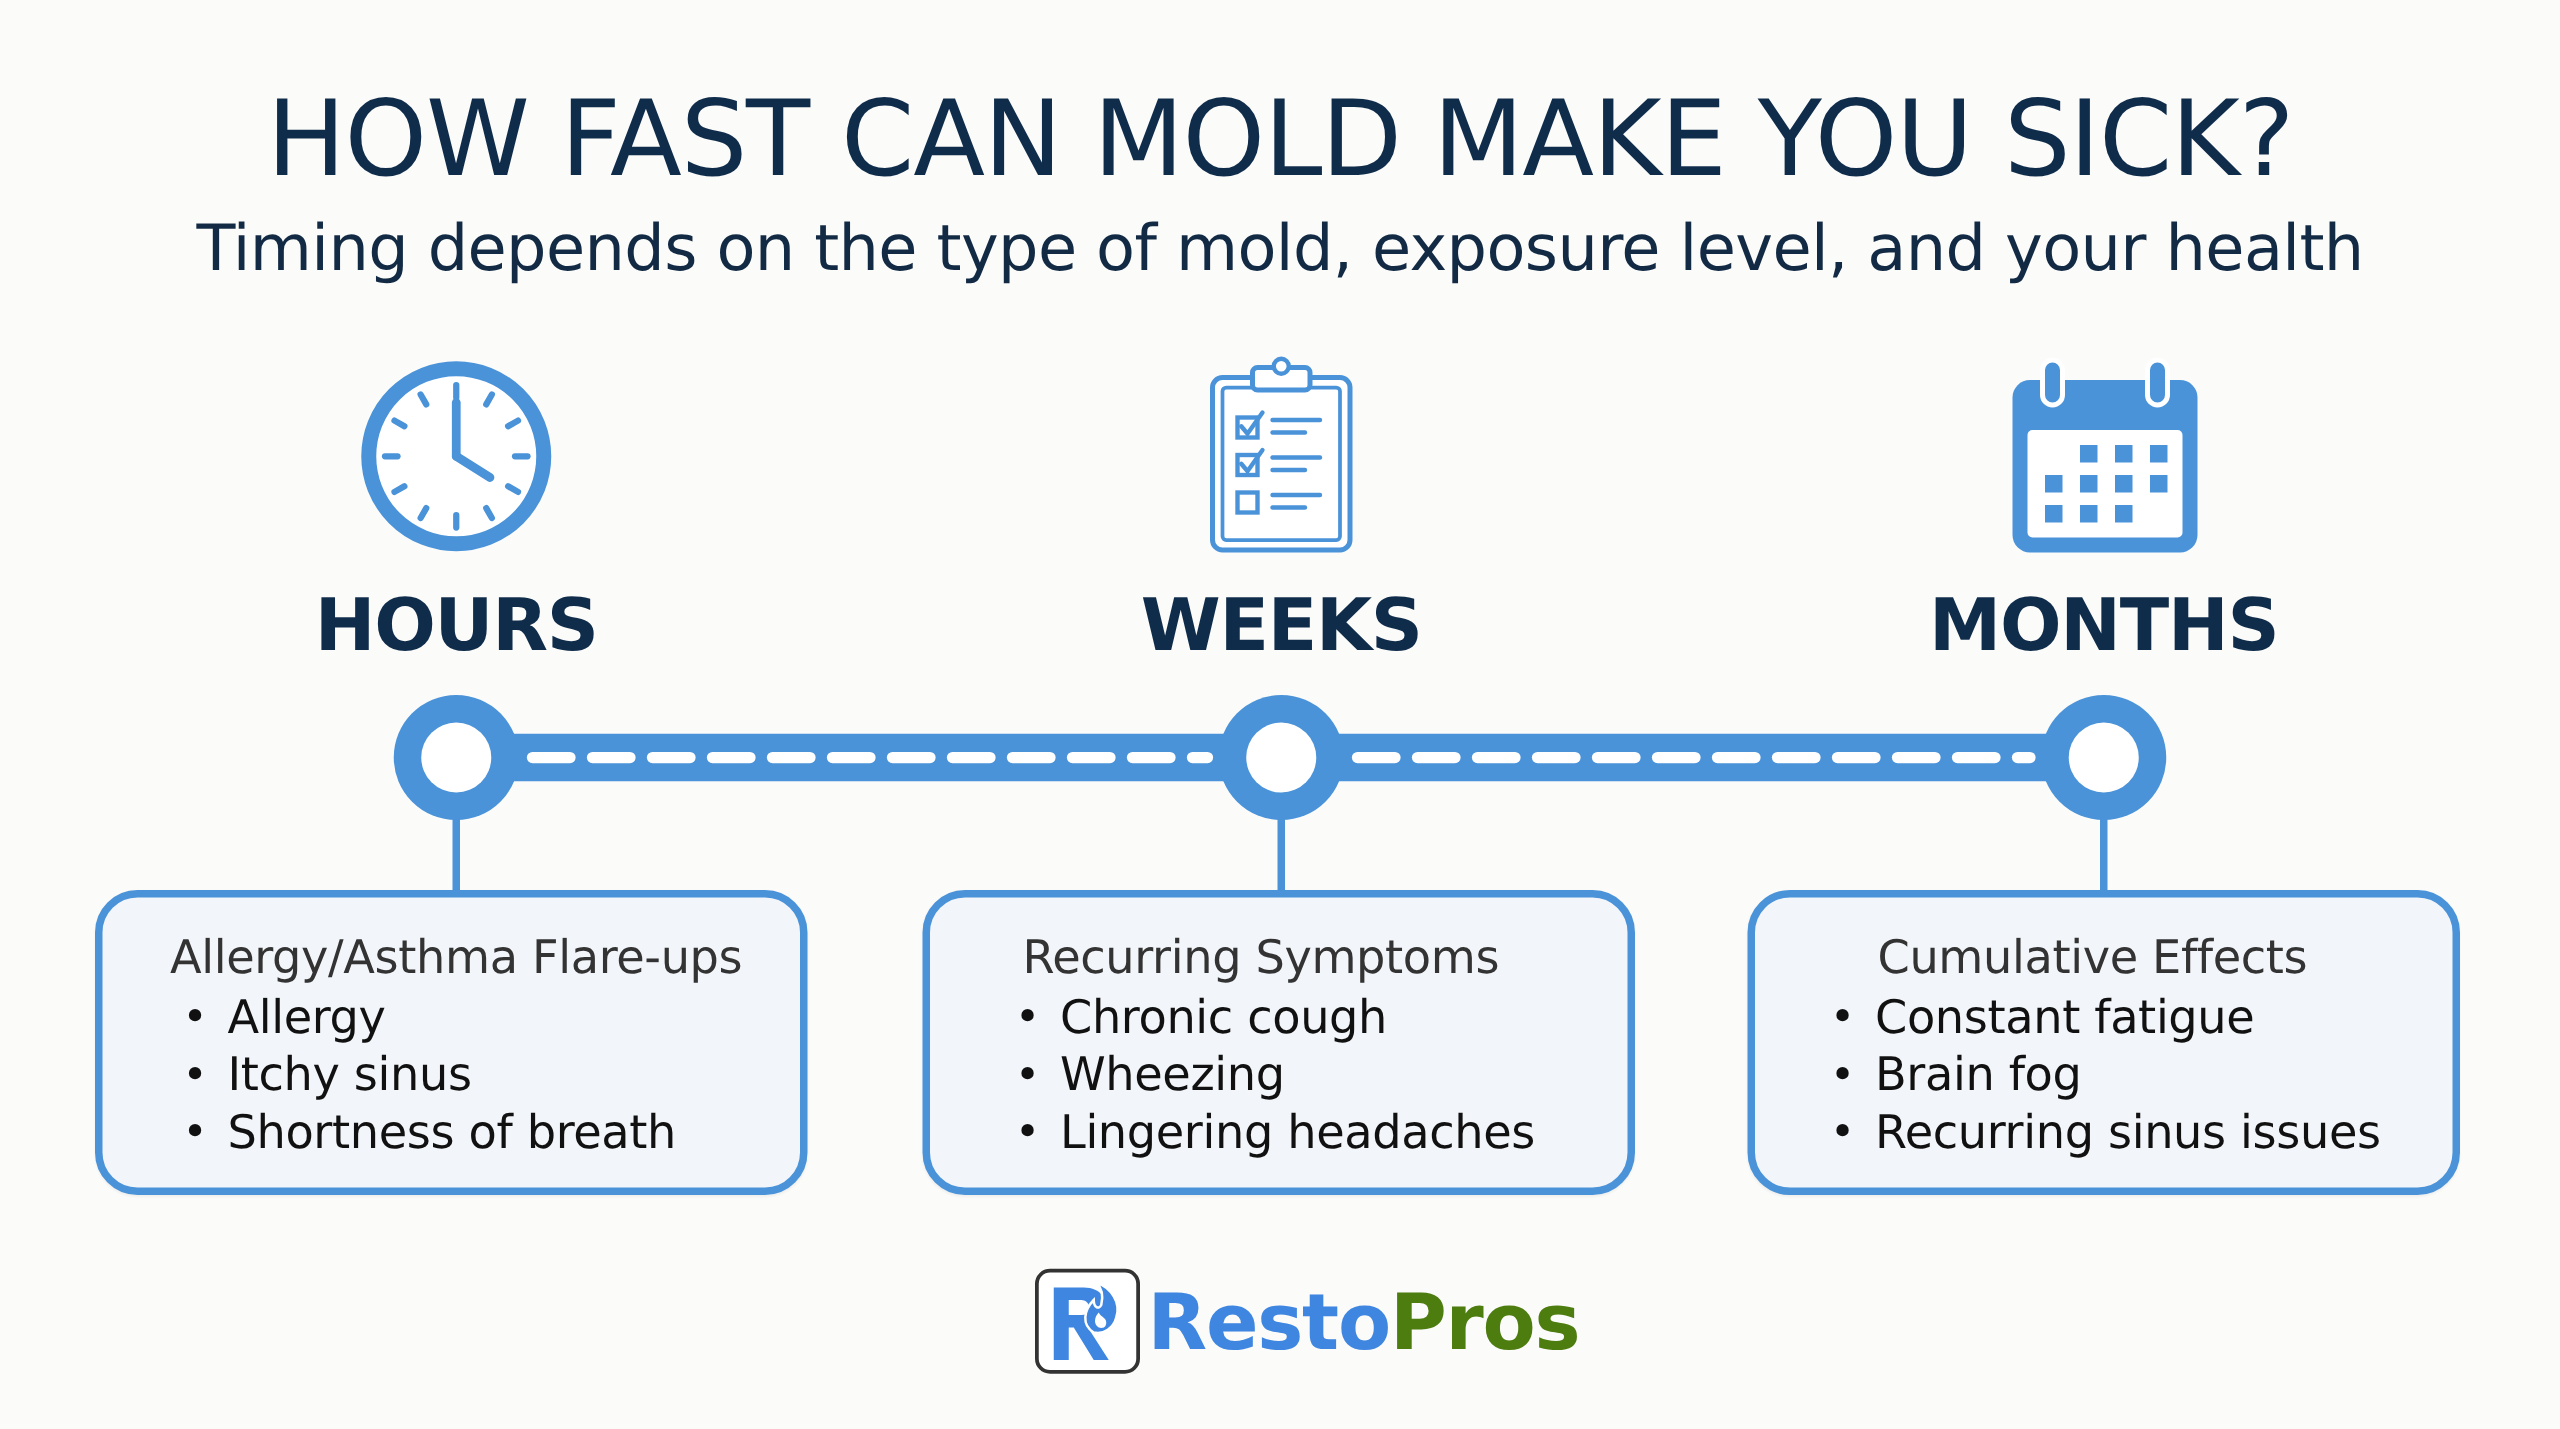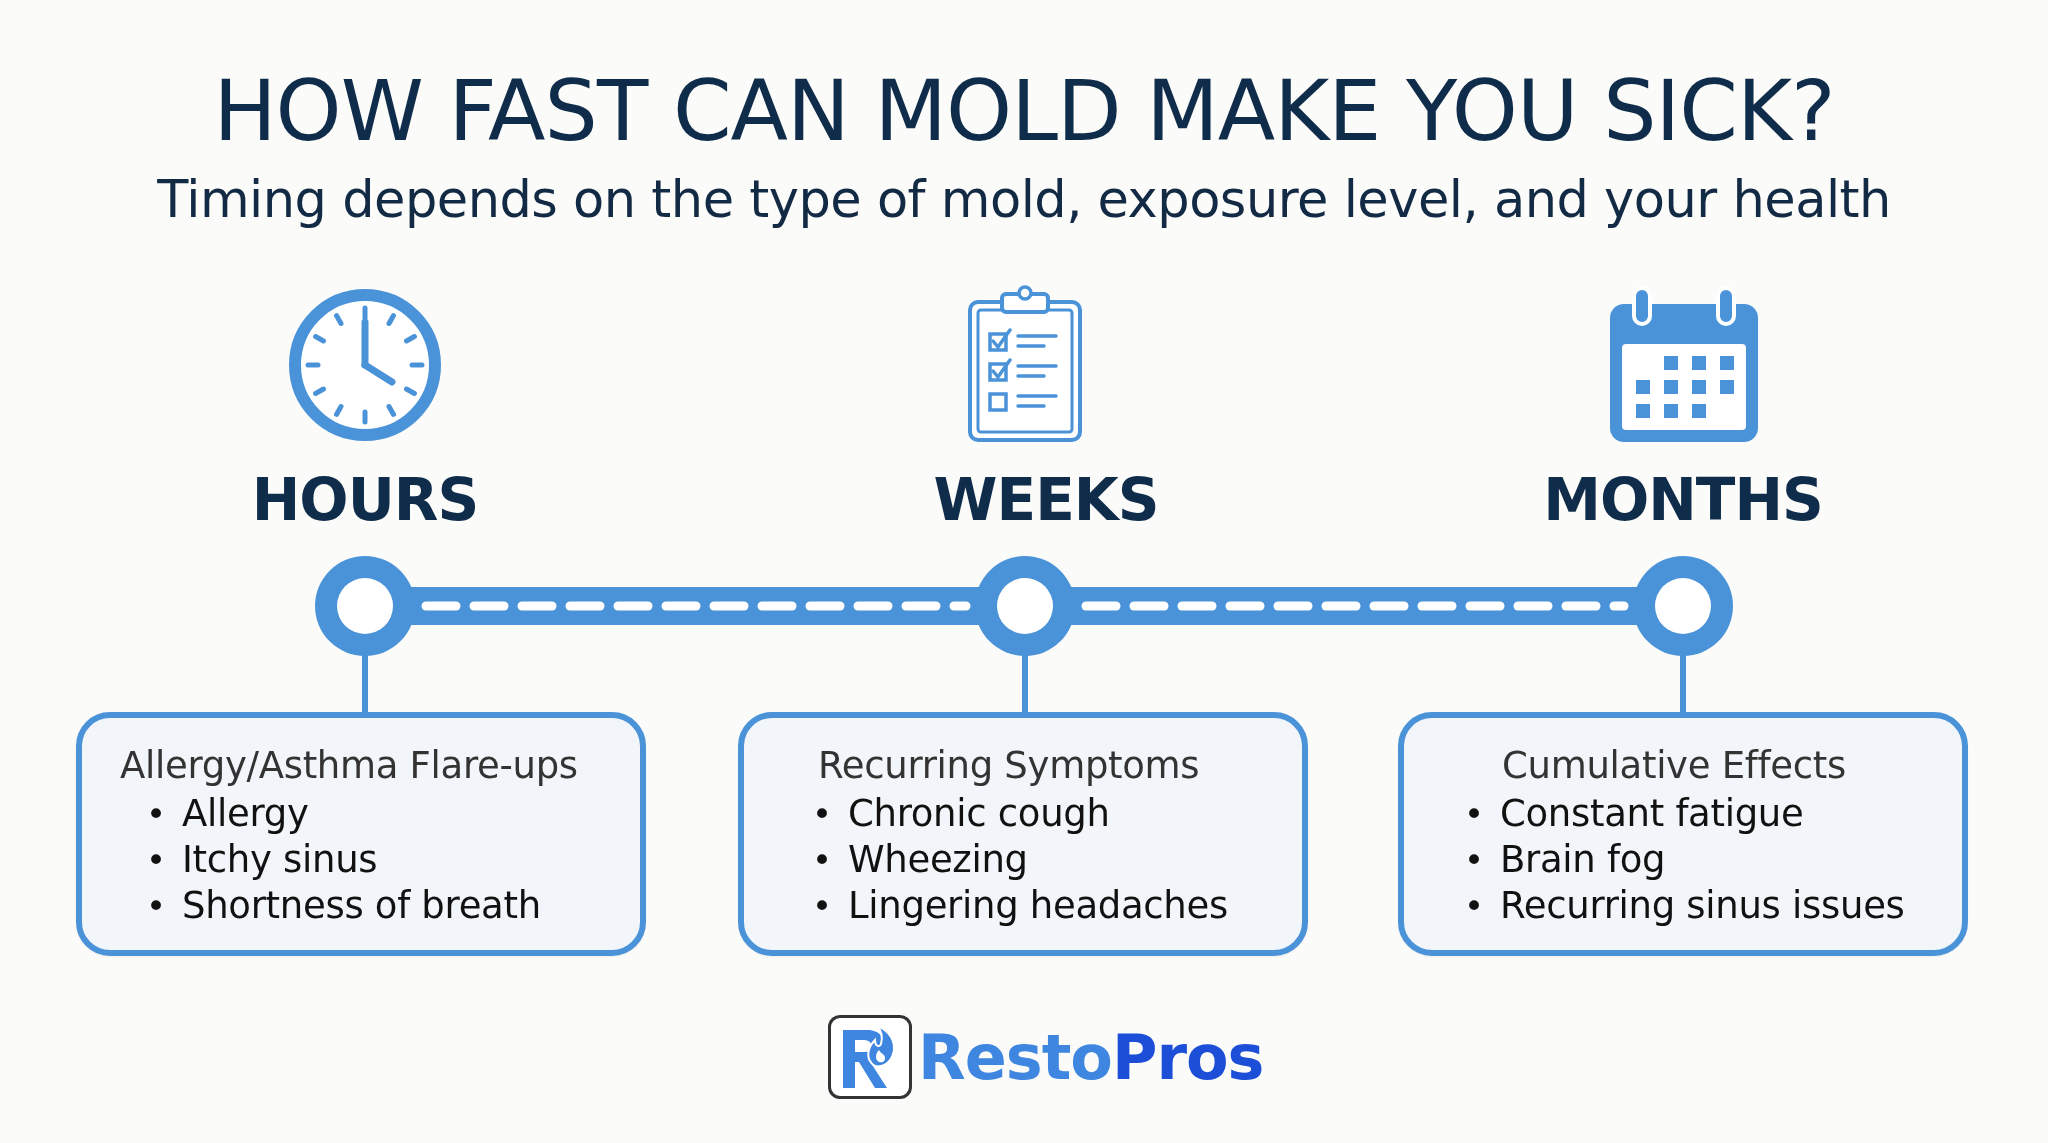--- a/index.html
+++ b/index.html
@@ -33,21 +33,21 @@
   .box ul { list-style:none; margin:4px 0 0 0; padding:0; }
   .box li { font-size:37px; color:#111; line-height:46px; white-space:nowrap; position:relative; padding-left:36px; letter-spacing:-0.3px; }
   .box li::before { content:"•"; position:absolute; left:0; top:0; font-size:34px; }
   .logo { position:absolute; left:828px; top:1012px; height:90px; display:flex; align-items:center; }
   .logo-mark {
     width:84px; height:84px; box-sizing:border-box; border:3px solid #333; border-radius:12px;
     background:#fff; position:relative;
   }
   .logo-text { font-size:62px; font-weight:bold; margin-left:6px; letter-spacing:-1px; }
   .logo-resto { color:#3f86e0; }
-  .logo-pros { color:#1d4ed8; }
+  .logo-pros { color:#4d7c0f; }
 </style>
 </head>
 <body>
 
 <div class="title">HOW FAST CAN MOLD MAKE YOU SICK?</div>
 <div class="subtitle">Timing depends on the type of mold, exposure level, and your health</div>
 
 <svg class="icon" style="left:286px;top:286px" width="158" height="158" viewBox="0 0 158 158">
   <circle cx="79" cy="79" r="70" fill="#fff" stroke="#4a93d9" stroke-width="12"></circle>
   <g stroke="#4a93d9" stroke-width="5" stroke-linecap="round">
@@ -103,21 +103,21 @@
       <rect x="58" y="94" width="14" height="14"></rect>
       <rect x="86" y="94" width="14" height="14"></rect>
       <rect x="114" y="94" width="14" height="14"></rect>
     <rect x="30" y="118" width="14" height="14"></rect>
       <rect x="58" y="118" width="14" height="14"></rect>
       <rect x="86" y="118" width="14" height="14"></rect>
   </g>
 </svg>
 
 <div class="stage-label" style="left:165px">HOURS</div>
-<div class="stage-label" style="left:846px">WEEKS</div>
+<div class="stage-label" style="left:825px">WEEKS</div>
 <div class="stage-label" style="left:1483px">MONTHS</div>
 
 <svg class="timeline" viewBox="0 0 2048 1143">
   <rect x="365" y="587" width="1320" height="38" fill="#4a93d9"></rect>
   <g stroke="#fff" stroke-width="9" stroke-linecap="round">
     <line x1="426" y1="606" x2="456" y2="606"></line>
       <line x1="474" y1="606" x2="504" y2="606"></line>
     <line x1="522" y1="606" x2="552" y2="606"></line>
       <line x1="570" y1="606" x2="600" y2="606"></line>
     <line x1="618" y1="606" x2="648" y2="606"></line>
@@ -148,21 +148,21 @@
   </g>
   <circle cx="365" cy="606" r="50" fill="#4a93d9"></circle>
   <circle cx="365" cy="606" r="28" fill="#fff"></circle>
   <circle cx="1025" cy="606" r="50" fill="#4a93d9"></circle>
   <circle cx="1025" cy="606" r="28" fill="#fff"></circle>
   <circle cx="1683" cy="606" r="50" fill="#4a93d9"></circle>
   <circle cx="1683" cy="606" r="28" fill="#fff"></circle>
 </svg>
 
 <div class="box" style="left:76px">
-  <div class="box-title" style="margin-left:38px">Allergy/Asthma Flare-ups</div>
+  <div class="box-title" style="margin-left:54px">Allergy/Asthma Flare-ups</div>
   <ul style="margin-left:64px">
     <li>Allergy</li>
     <li>Itchy sinus</li>
     <li>Shortness of breath</li>
   </ul>
 </div>
 <div class="box" style="left:738px">
   <div class="box-title" style="margin-left:74px">Recurring Symptoms</div>
   <ul style="margin-left:68px">
     <li>Chronic cough</li>

